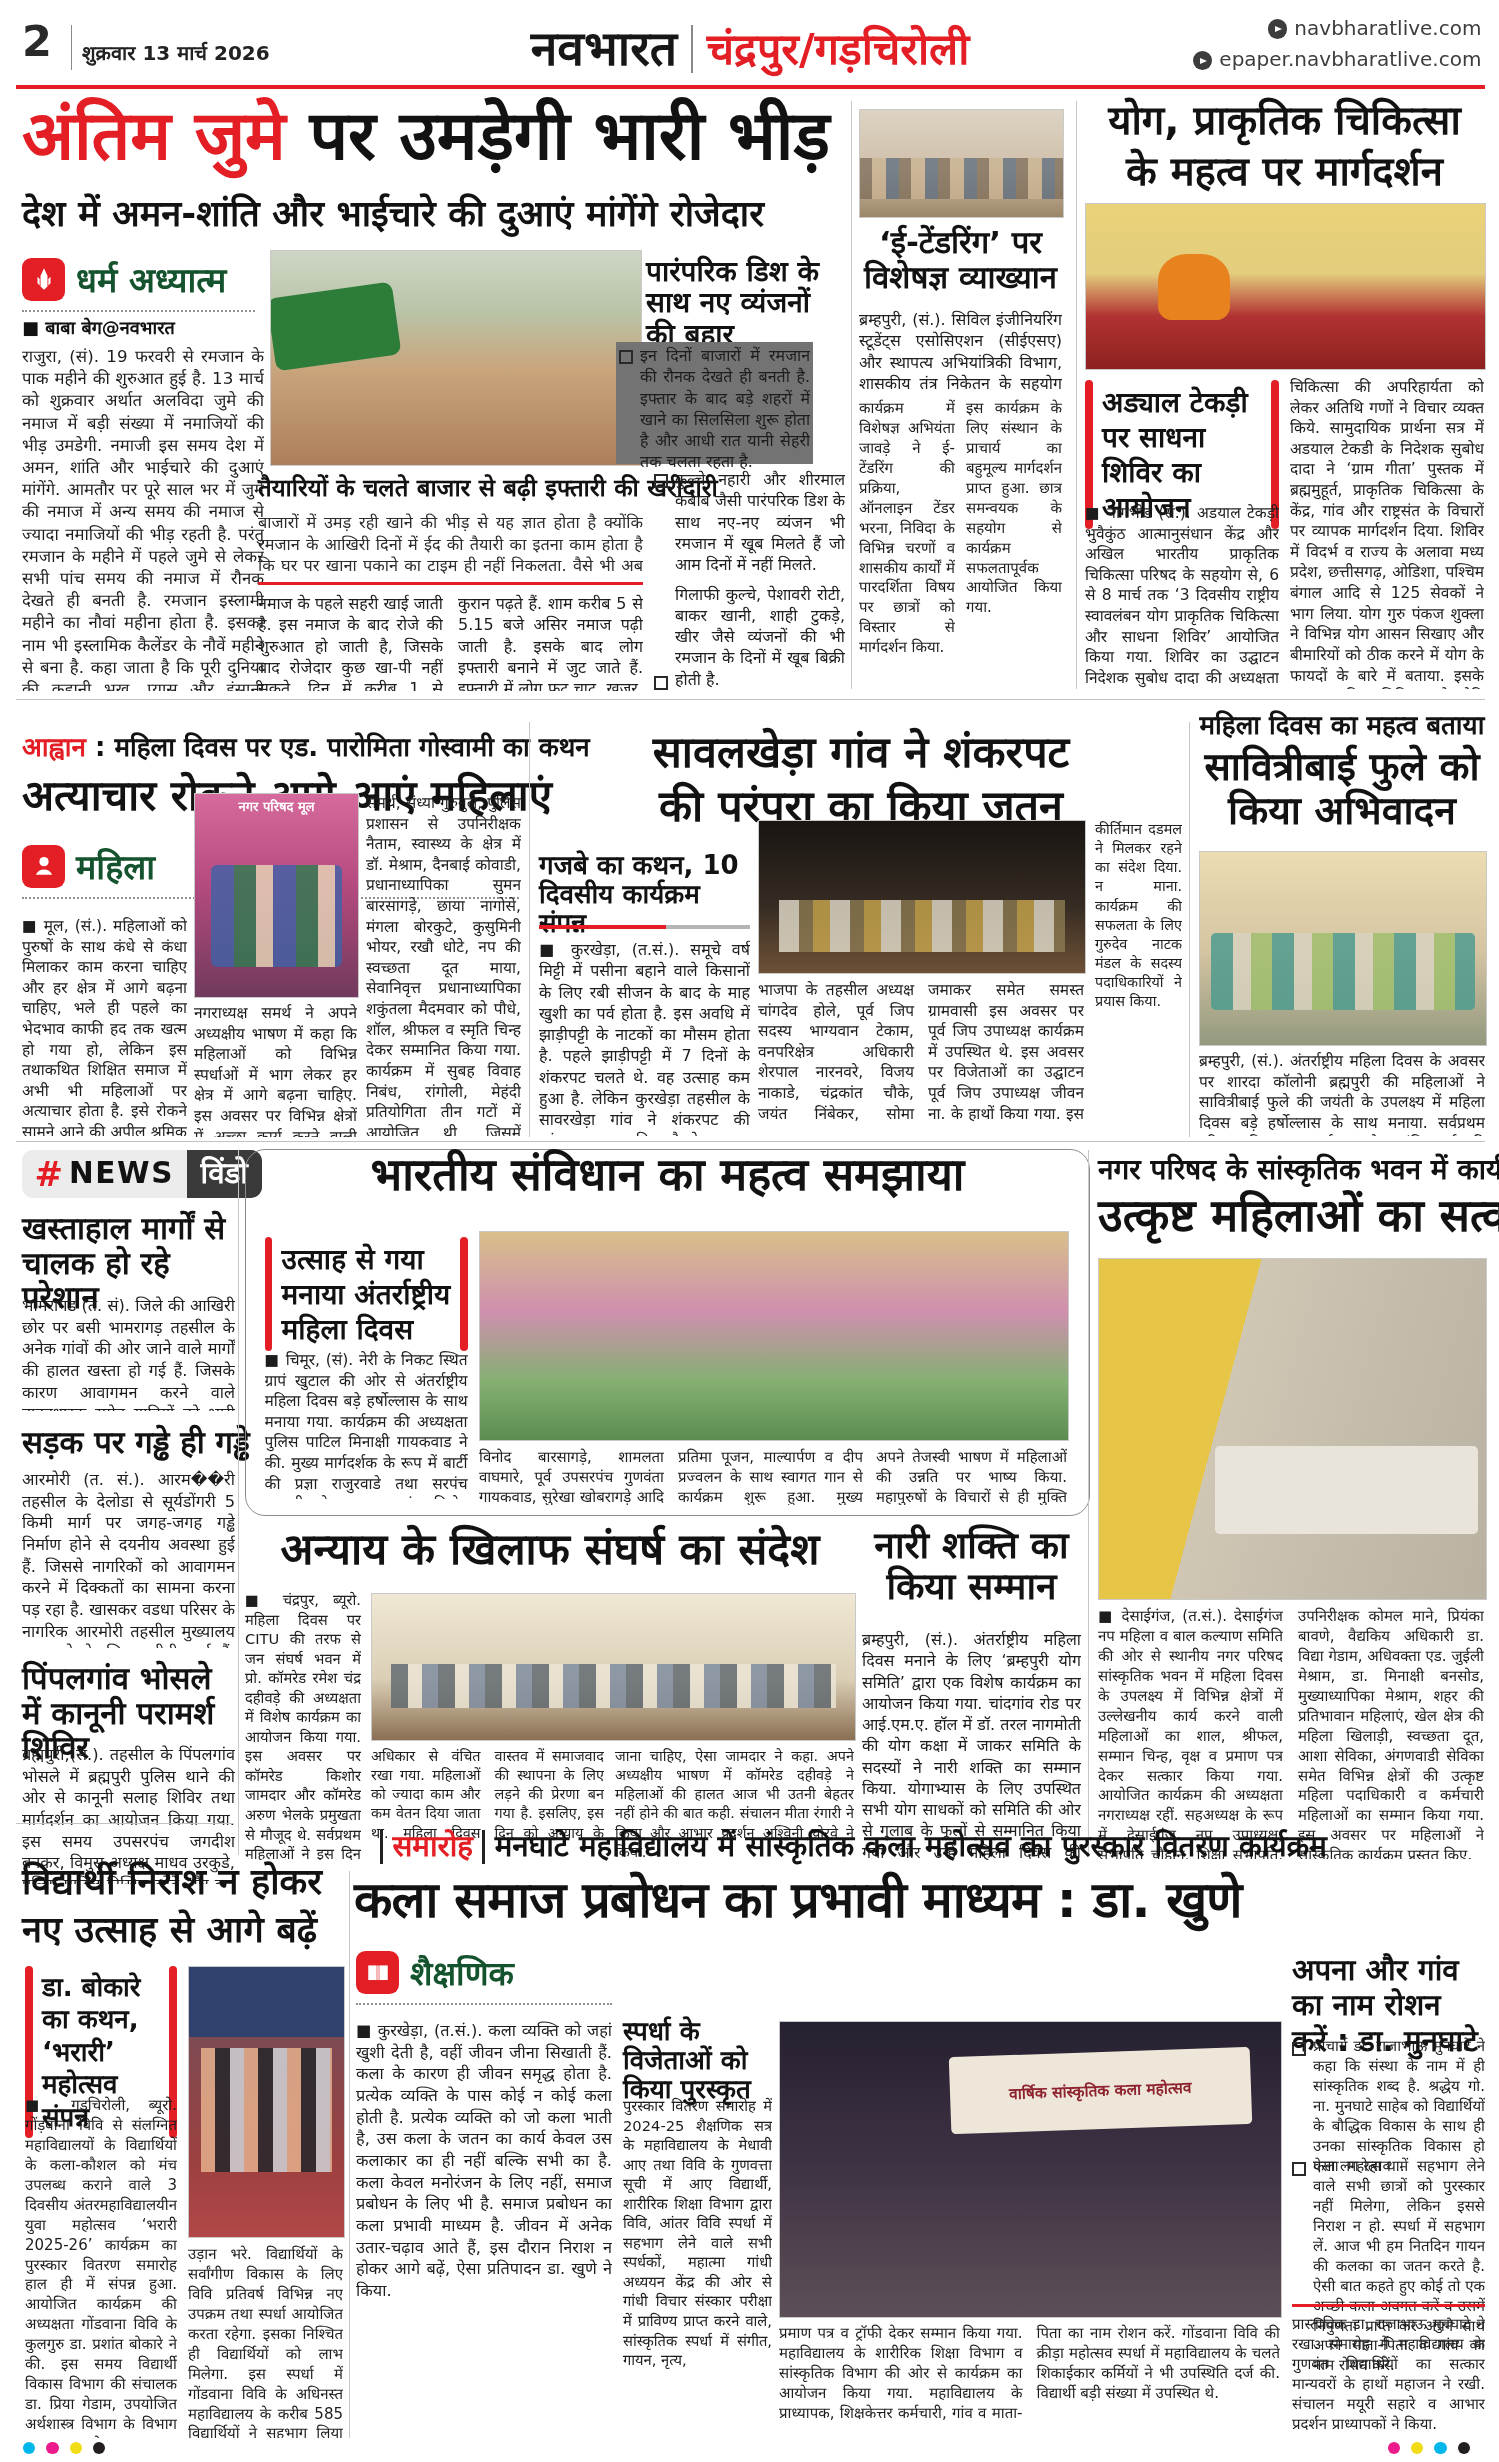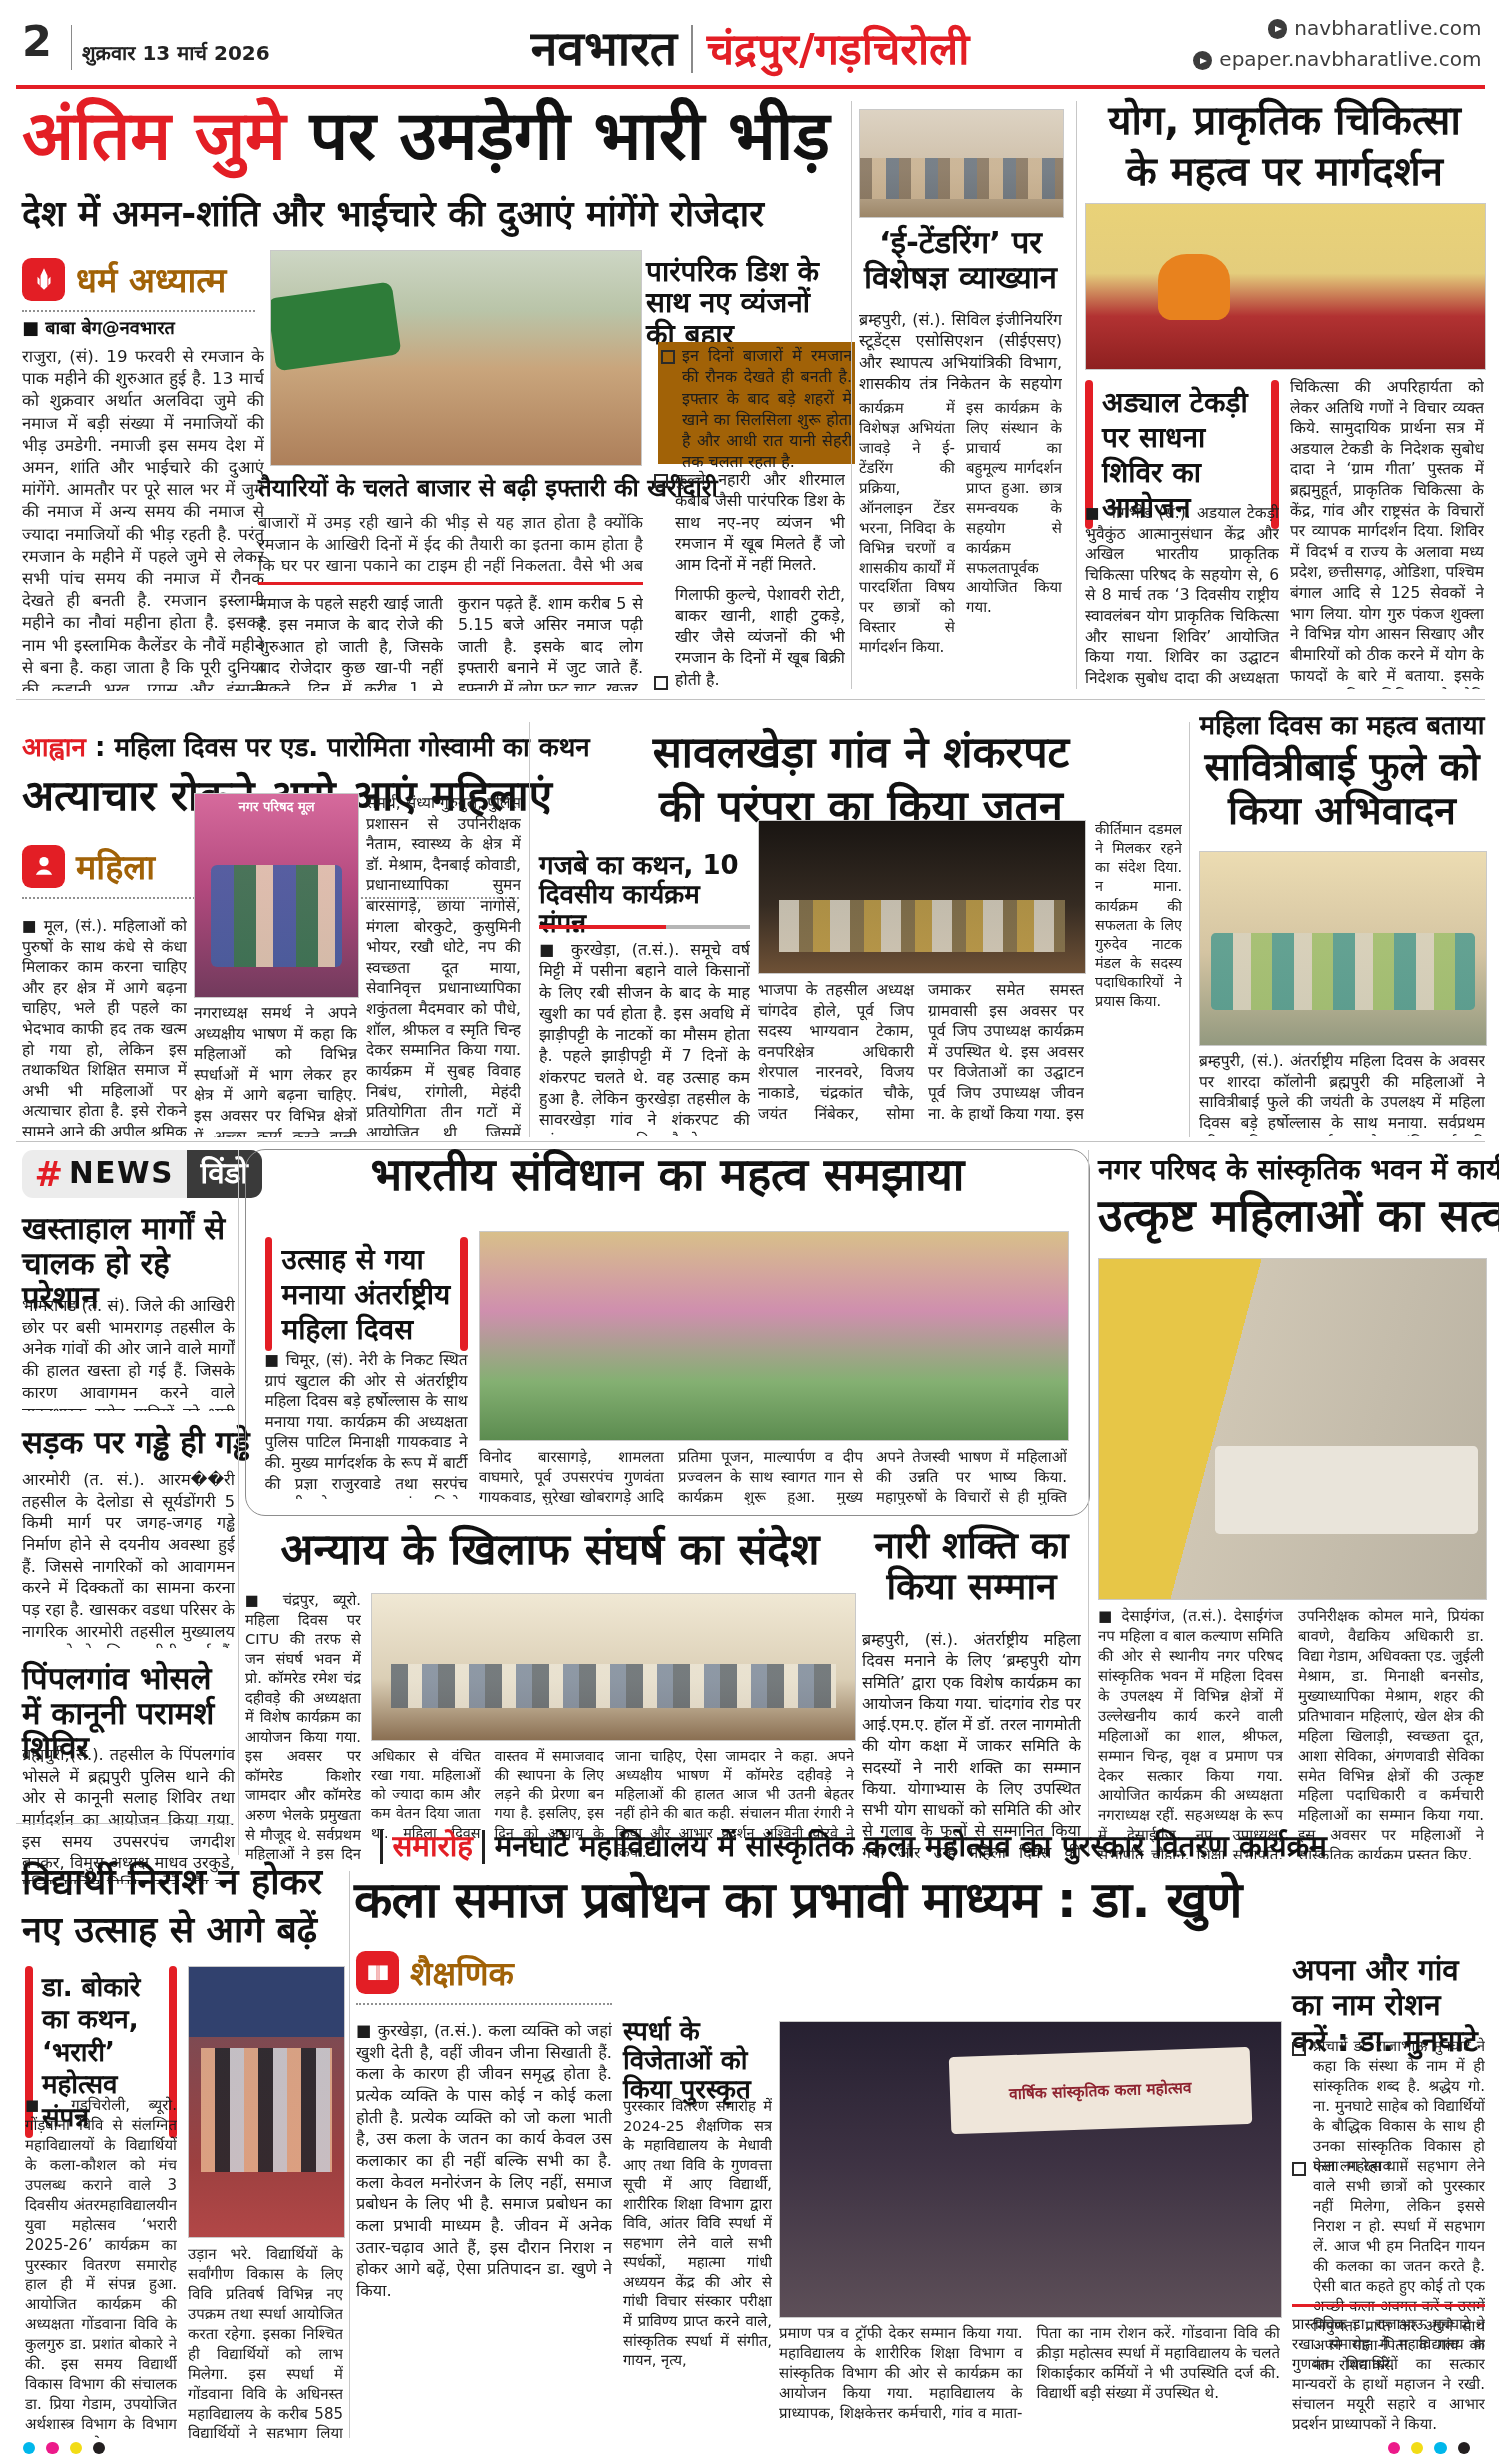--- a/index.html
+++ b/index.html
@@ -11,21 +11,21 @@
   .ctr{text-align:center;}
   .bd{font-size:16.3px;line-height:1.33;text-align:justify;overflow:hidden;color:#1d1d1d;}
   .red{color:#e31e25;}
   .rule-red{background:#e31e25;}
   .rule-gray{background:#b5b5b5;}
   .vdiv{width:0.8px;background:#c7c7c7;}
   .hdiv{height:0.8px;background:#c2c2c2;}
   .photo{border:0.8px solid #c9c9c9;overflow:hidden;position:absolute;}
   .badge{display:flex;align-items:center;gap:11px;border-bottom:2.3px dotted #909090;padding-bottom:7.8px;}
   .badge .ic{width:43px;height:43px;background:#e31e25;border-radius:9.3px;display:flex;align-items:center;justify-content:center;flex:0 0 auto;}
-  .badge .lb{font-weight:800;color:#a16207;}
+  .badge .lb{font-weight:800;color:#14532d;}
   .brk{padding:4.7px 17px;font-weight:800;line-height:1.25;color:#121212;}
   .brk::before,.brk::after{content:"";position:absolute;top:0;bottom:0;width:7.8px;border-radius:7.8px;background:#e31e25;}
   .brk::before{left:0;}
   .brk::after{right:0;}
   .sq{display:inline-block;width:10px;height:10px;border:2.3px solid #2a2a2a;margin-right:7px;flex:0 0 auto;margin-top:5.4px;}
   .bullet{display:flex;align-items:flex-start;text-align:justify;}
   .circ{width:19.4px;height:19.4px;border-radius:50%;background:#3c3c3c;display:inline-flex;align-items:center;justify-content:center;margin-right:7px;vertical-align:middle;}
   .tri{width:0;height:0;border-left:7px solid #fff;border-top:3.9px solid transparent;border-bottom:3.9px solid transparent;margin-left:2.3px;}
   .dot{width:12.4px;height:12.4px;border-radius:50%;display:inline-block;margin-right:7px;}
   .cols2{column-count:2;column-gap:14px;}
@@ -103,21 +103,21 @@
       <div class="blob"></div>
     </div>
 
   <div class="abs hd nw" style="left:258px;top:475px;font-size:24px;">तैयारियों के चलते बाजार से बढ़ी इफ्तारी की खरीदारी</div>
   <div class="abs bd" style="left:258px;top:512px;width:385px;height:64px;font-size:16.3px;color:#2c2c2c;">बाजारों में उमड़ रही खाने की भीड़ से यह ज्ञात होता है क्योंकि रमजान के आखिरी दिनों में ईद की तैयारी का इतना काम होता है कि घर पर खाना पकाने का टाइम ही नहीं निकलता. वैसे भी अब इफ्तारी के लिए बाजार से सामान खरीदने को बुरा तसव्वुर नहीं कहा जा सकता.</div>
   <div class="abs rule-red" style="left:258px;top:582px;width:385px;height:3.1px;"></div>
   <div class="abs bd" style="left:258px;top:593px;width:185px;height:98px;font-size:16px;">नमाज के पहले सहरी खाई जाती है. इस नमाज के बाद रोजे की शुरुआत हो जाती है, जिसके बाद रोजेदार कुछ खा-पी नहीं सकते. दिन में करीब 1 से 1.30 बजे ज़ुहर की नमाज पढ़ी जाती है. इसके अलावा रोजेदार रोज के कामों के साथ</div>
   <div class="abs bd" style="left:458px;top:593px;width:185px;height:98px;font-size:16px;">कुरान पढ़ते हैं. शाम करीब 5 से 5.15 बजे असिर नमाज पढ़ी जाती है. इसके बाद लोग इफ्तारी बनाने में जुट जाते हैं. इफ्तारी में लोग फ्रूट चाट, खजूर, चने, शरबत, पकौड़ी चटनी आदि बनाते हैं. शाम 6.30 बजे मगरिब की अजान होती है.</div>
 
   <div class="abs hd" style="left:646px;top:256px;width:191px;font-size:28px;">पारंपरिक डिश के साथ नए व्यंजनों की बहार</div>
-  <div class="abs bullet" style="left:658px;top:342px;width:191px;height:116px;background:#a16207;padding:3.1px;">
+  <div class="abs bullet" style="left:616px;top:342px;width:191px;height:116px;background:#737373;padding:3.1px;">
     <span class="sq"></span>
     <span class="bd" style="font-size:16px;">इन दिनों बाजारों में रमजान की रौनक देखते ही बनती है. इफ्तार के बाद बड़े शहरों में खाने का सिलसिला शुरू होता है और आधी रात यानी सेहरी तक चलता रहता है.</span>
   </div>
   <div class="abs bullet" style="left:654px;top:469px;width:191px;height:99px;">
     <span class="sq"></span>
     <span class="bd" style="font-size:16px;">कुल्चे नहारी और शीरमाल कबाब जैसी पारंपरिक डिश के साथ नए-नए व्यंजन भी रमजान में खूब मिलते हैं जो आम दिनों में नहीं मिलते.</span>
   </div>
   <div class="abs bullet" style="left:654px;top:578px;width:191px;height:112px;align-items:flex-end;">
     <span class="sq"></span>
     <span class="bd" style="font-size:16px;">गिलाफी कुल्चे, पेशावरी रोटी, बाकर खानी, शाही टुकड़े, खीर जैसे व्यंजनों की भी रमजान के दिनों में खूब बिक्री होती है.</span>

